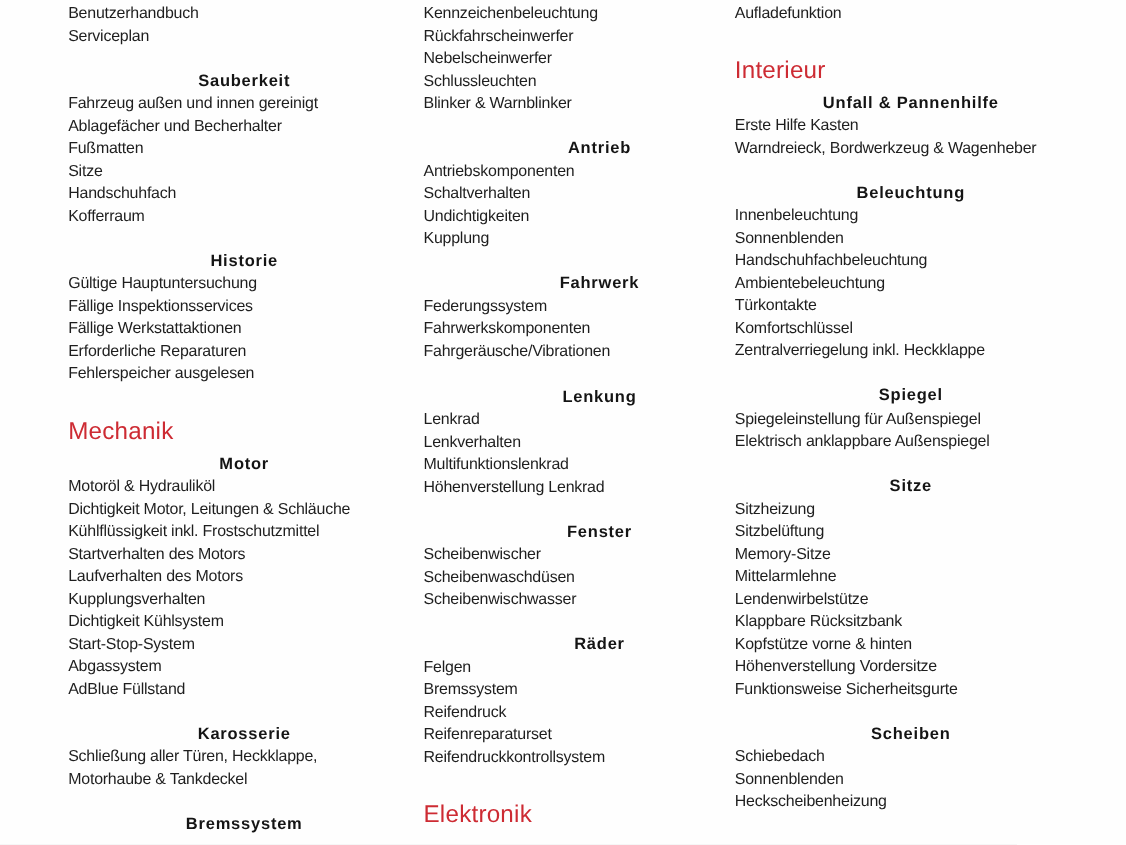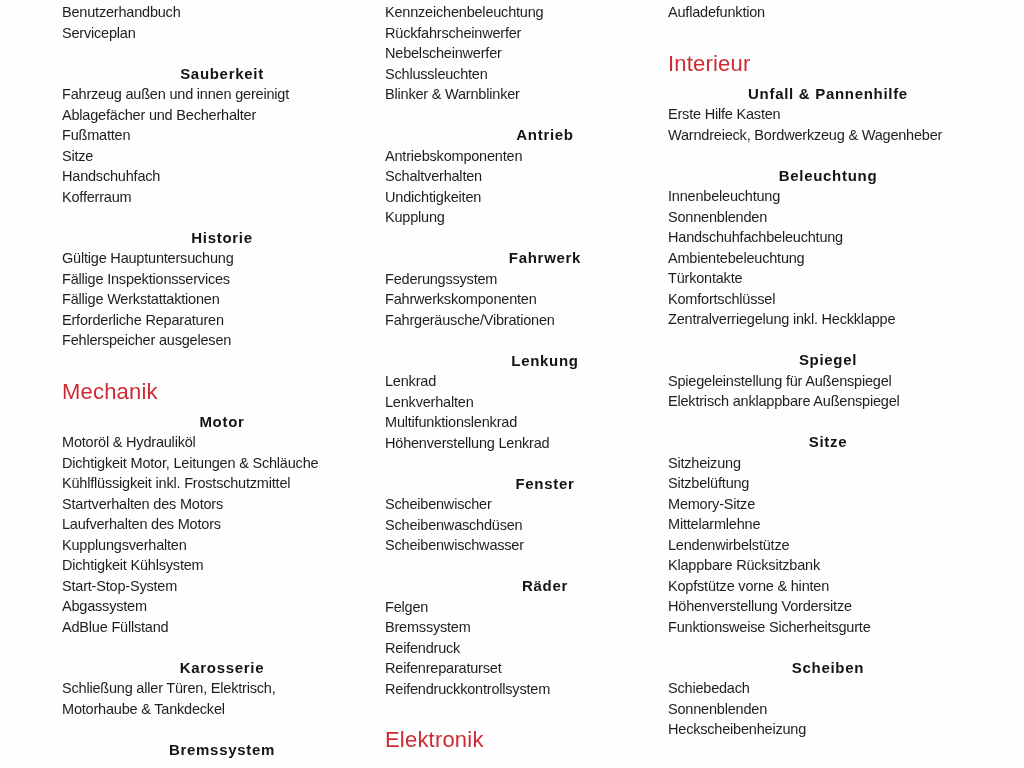--- a/index.html
+++ b/index.html
@@ -71,21 +71,21 @@
       <div class="item">Dichtigkeit Motor, Leitungen &amp; Schläuche</div>
       <div class="item">Kühlflüssigkeit inkl. Frostschutzmittel</div>
       <div class="item">Startverhalten des Motors</div>
       <div class="item">Laufverhalten des Motors</div>
       <div class="item">Kupplungsverhalten</div>
       <div class="item">Dichtigkeit Kühlsystem</div>
       <div class="item">Start-Stop-System</div>
       <div class="item">Abgassystem</div>
       <div class="item">AdBlue Füllstand</div>
       <div class="sub">Karosserie</div>
-      <div class="item">Schließung aller Türen, Elektrisch,</div>
+      <div class="item">Schließung aller Türen, Heckklappe,</div>
       <div class="item">Motorhaube &amp; Tankdeckel</div>
       <div class="sub">Bremssystem</div>
     </div>
     <div class="col" style="left: 385px;">
       <div class="item">Kennzeichenbeleuchtung</div>
       <div class="item">Rückfahrscheinwerfer</div>
       <div class="item">Nebelscheinwerfer</div>
       <div class="item">Schlussleuchten</div>
       <div class="item">Blinker &amp; Warnblinker</div>
       <div class="sub">Antrieb</div>

